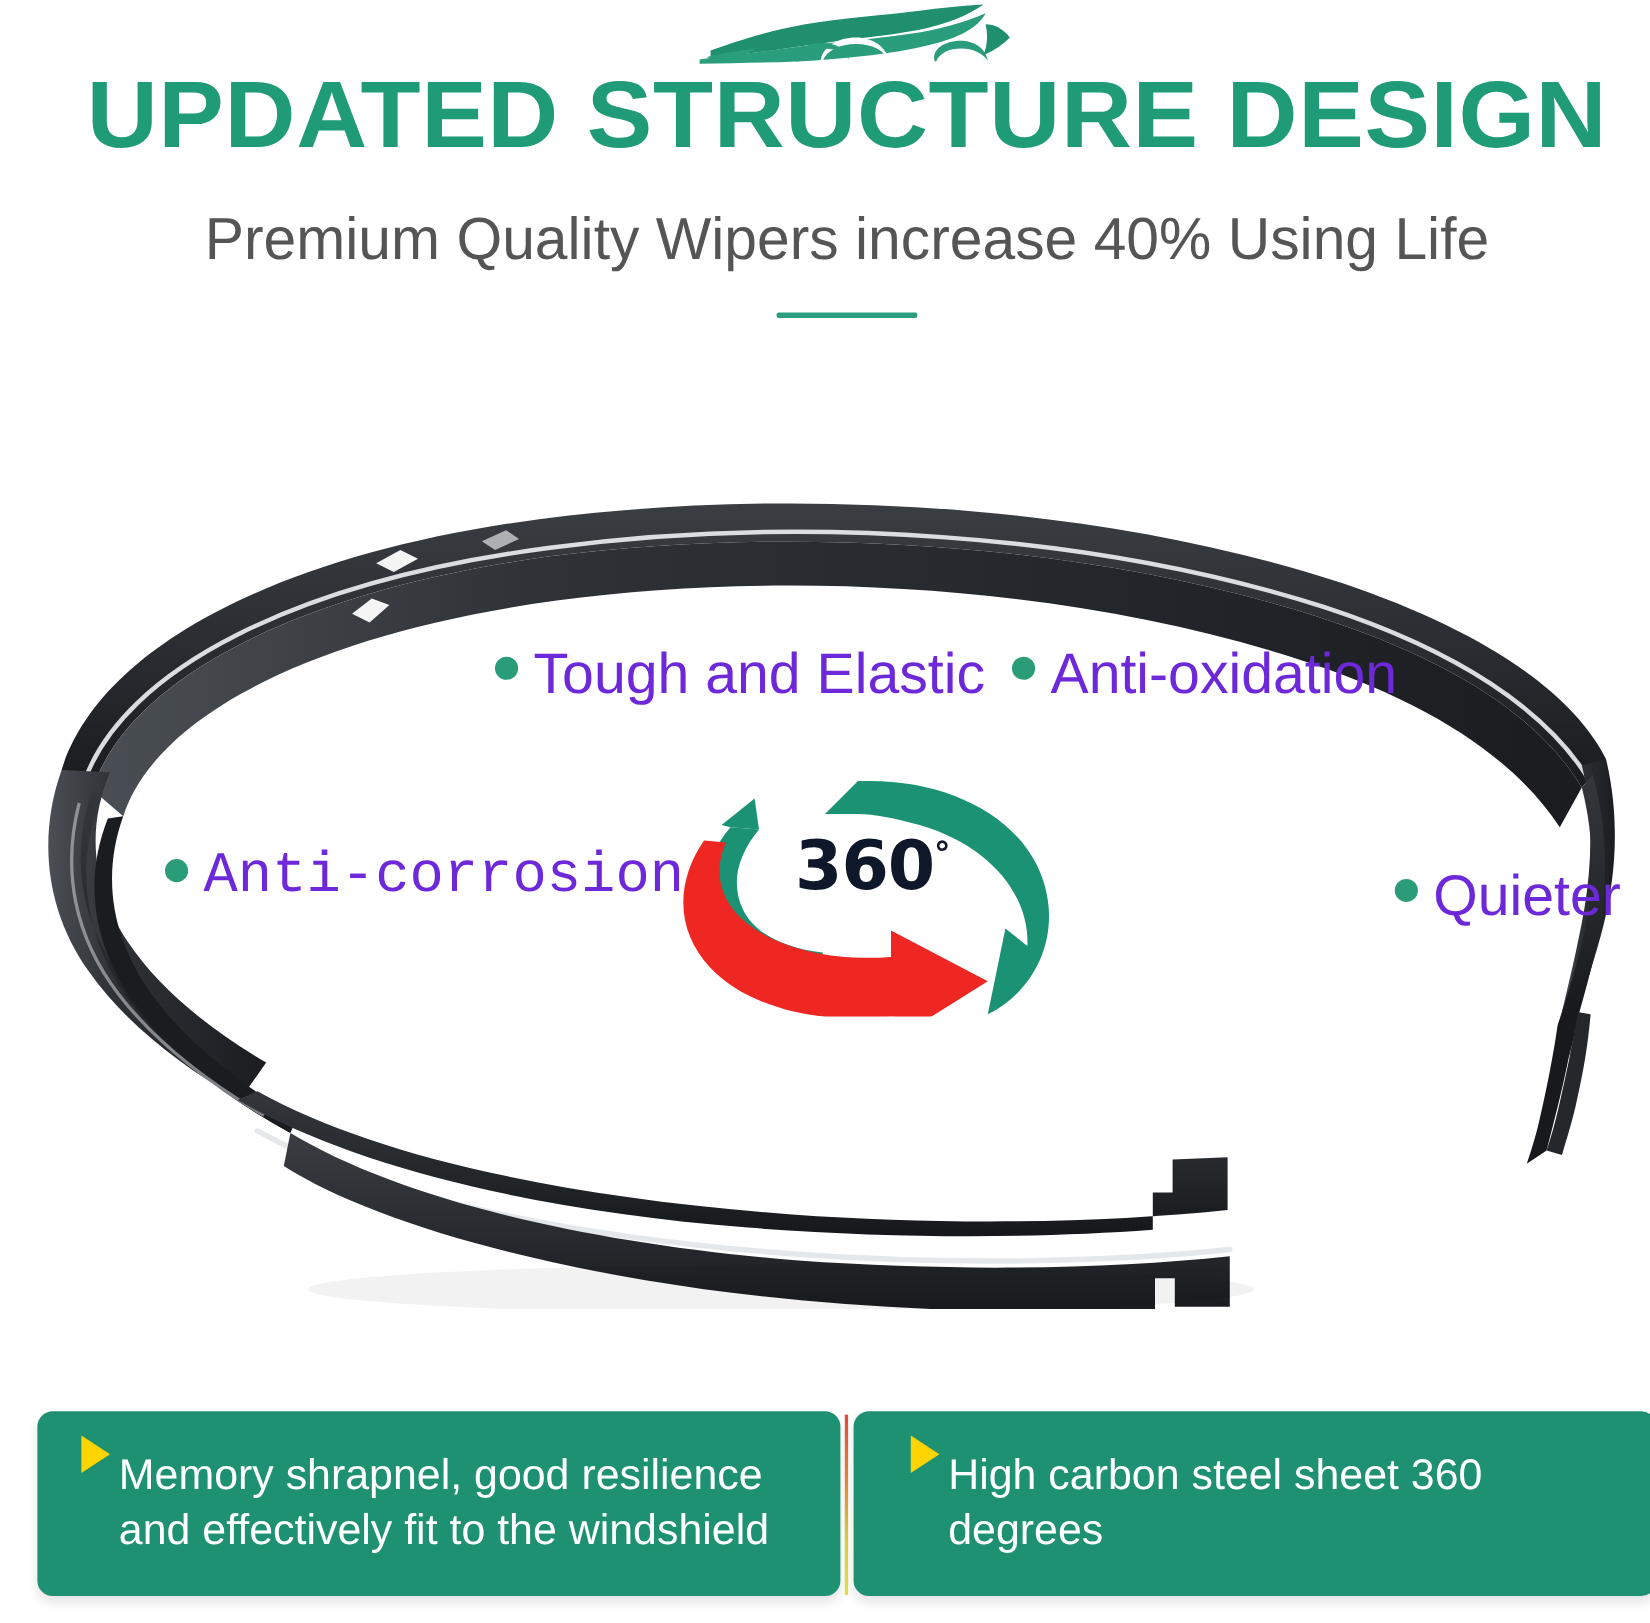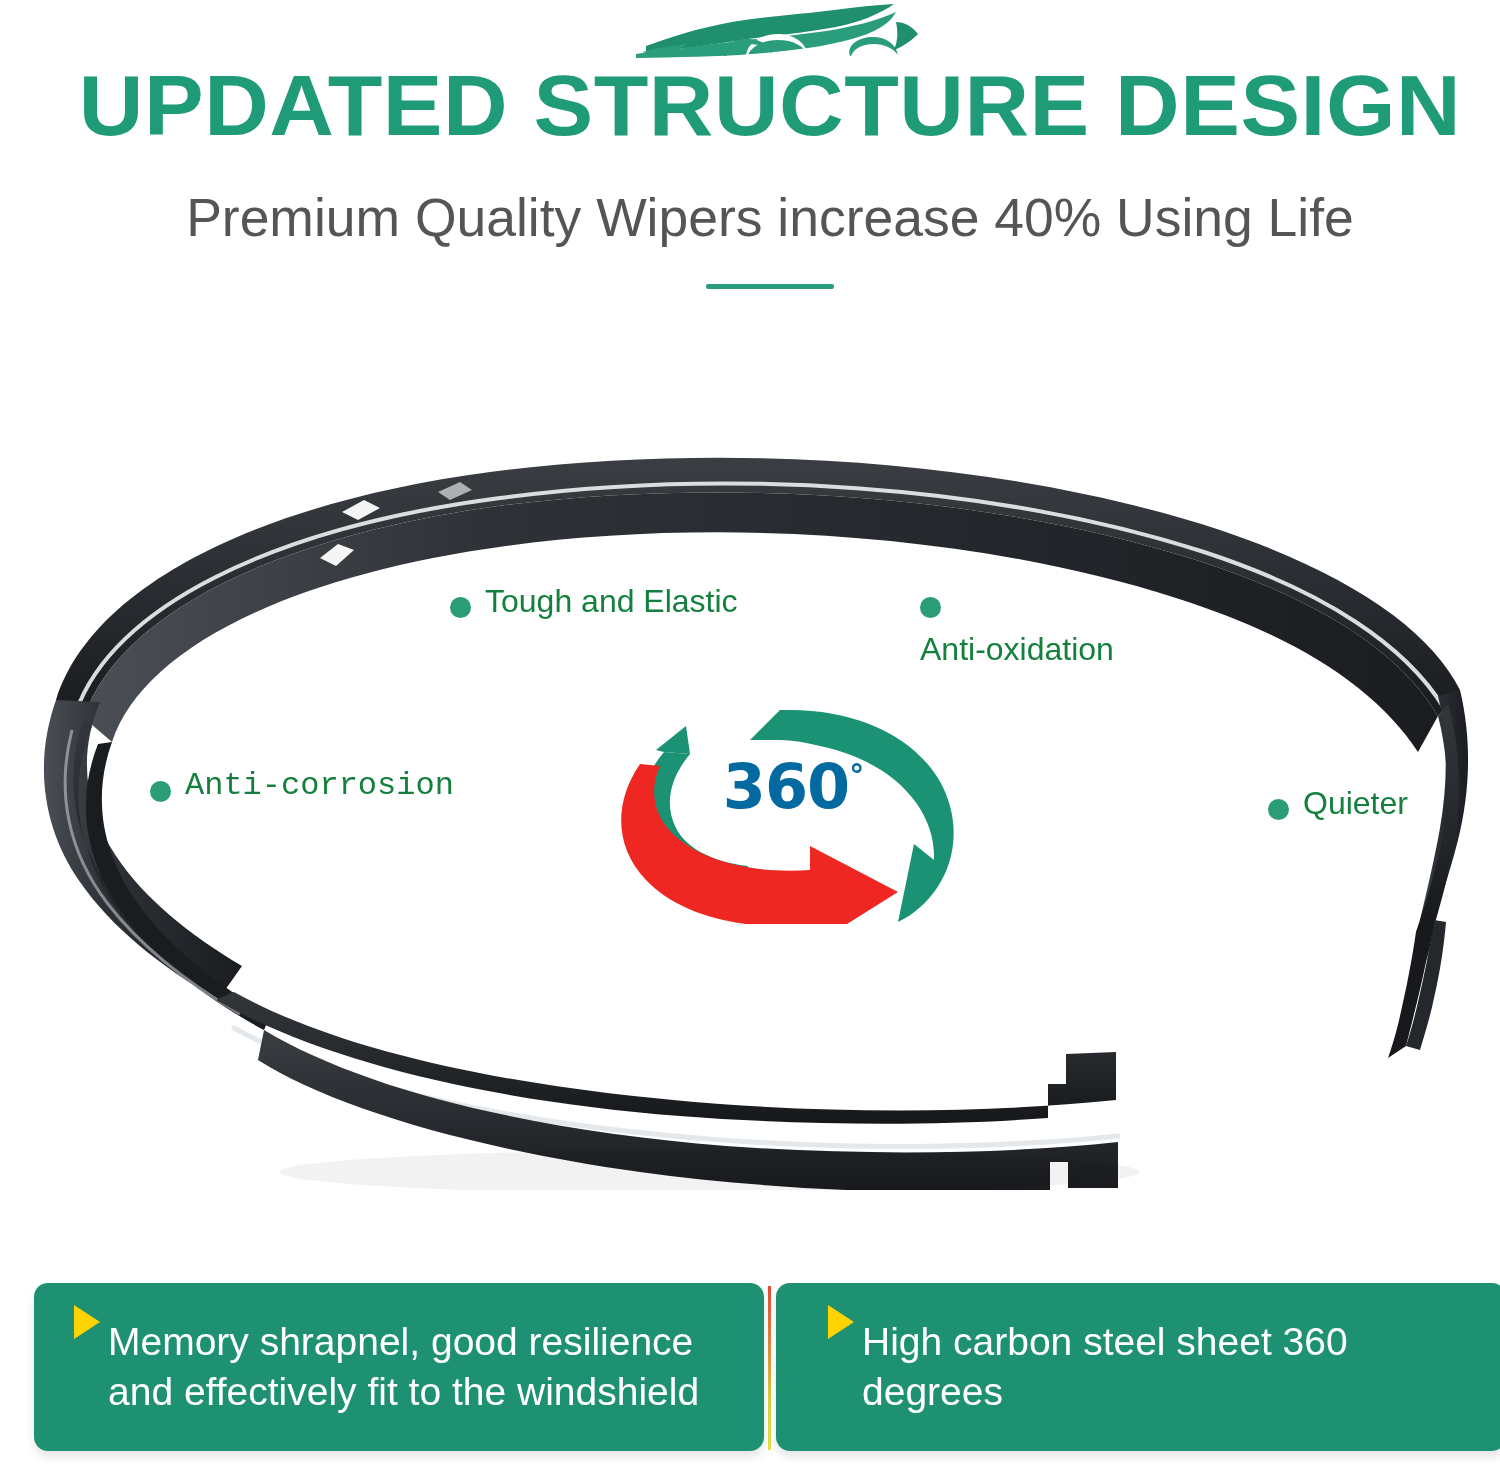--- a/index.html
+++ b/index.html
@@ -92,29 +92,29 @@
   .feature .dot {
     flex: 0 0 auto;
     width: 21px;
     height: 21px;
     border-radius: 50%;
     background: #2a9d78;
     margin-top: 13px;
   }
   .feature .ftext {
     font-family: "Liberation Sans Narrow", "Liberation Sans", sans-serif;
-    font-size: 32px;
+    font-size: 52px;
     line-height: 1.12;
-    color: #15803d;
+    color: #6d28d9;
     font-weight: 500;
   }
   .feature .ftext .l2 { display: block; font-family: Liberation Mono, monospace; }
 
   #feat-tough    { left: 430px;  top: 584px; }
-  #feat-anti-ox  { left: 900px;  top: 584px; flex-direction: column; }
+  #feat-anti-ox  { left: 900px;  top: 584px; }
   #feat-strength { left: 130px;  top: 768px; }
   #feat-quieter  { left: 1248px; top: 786px; }
 
   
   .badge-360 {
     position: absolute;
     left: 578px;
     top: 694px;
     width: 390px;
     height: 230px;
@@ -122,21 +122,21 @@
   .badge-360 svg { display: block; width: 100%; height: 100%; }
   .badge-360 .num {
     position: absolute;
     left: 0;
     top: 56px;
     width: 390px;
     text-align: center;
     font-family: "DejaVu Sans", sans-serif;
     font-weight: bold;
     font-size: 62px;
-    color: #0369a1;
+    color: #0f172a;
     letter-spacing: -1px;
   }
   .badge-360 .num .deg {
     font-size: 30px;
     vertical-align: super;
     font-weight: bold;
   }
 
   
   .banner {

